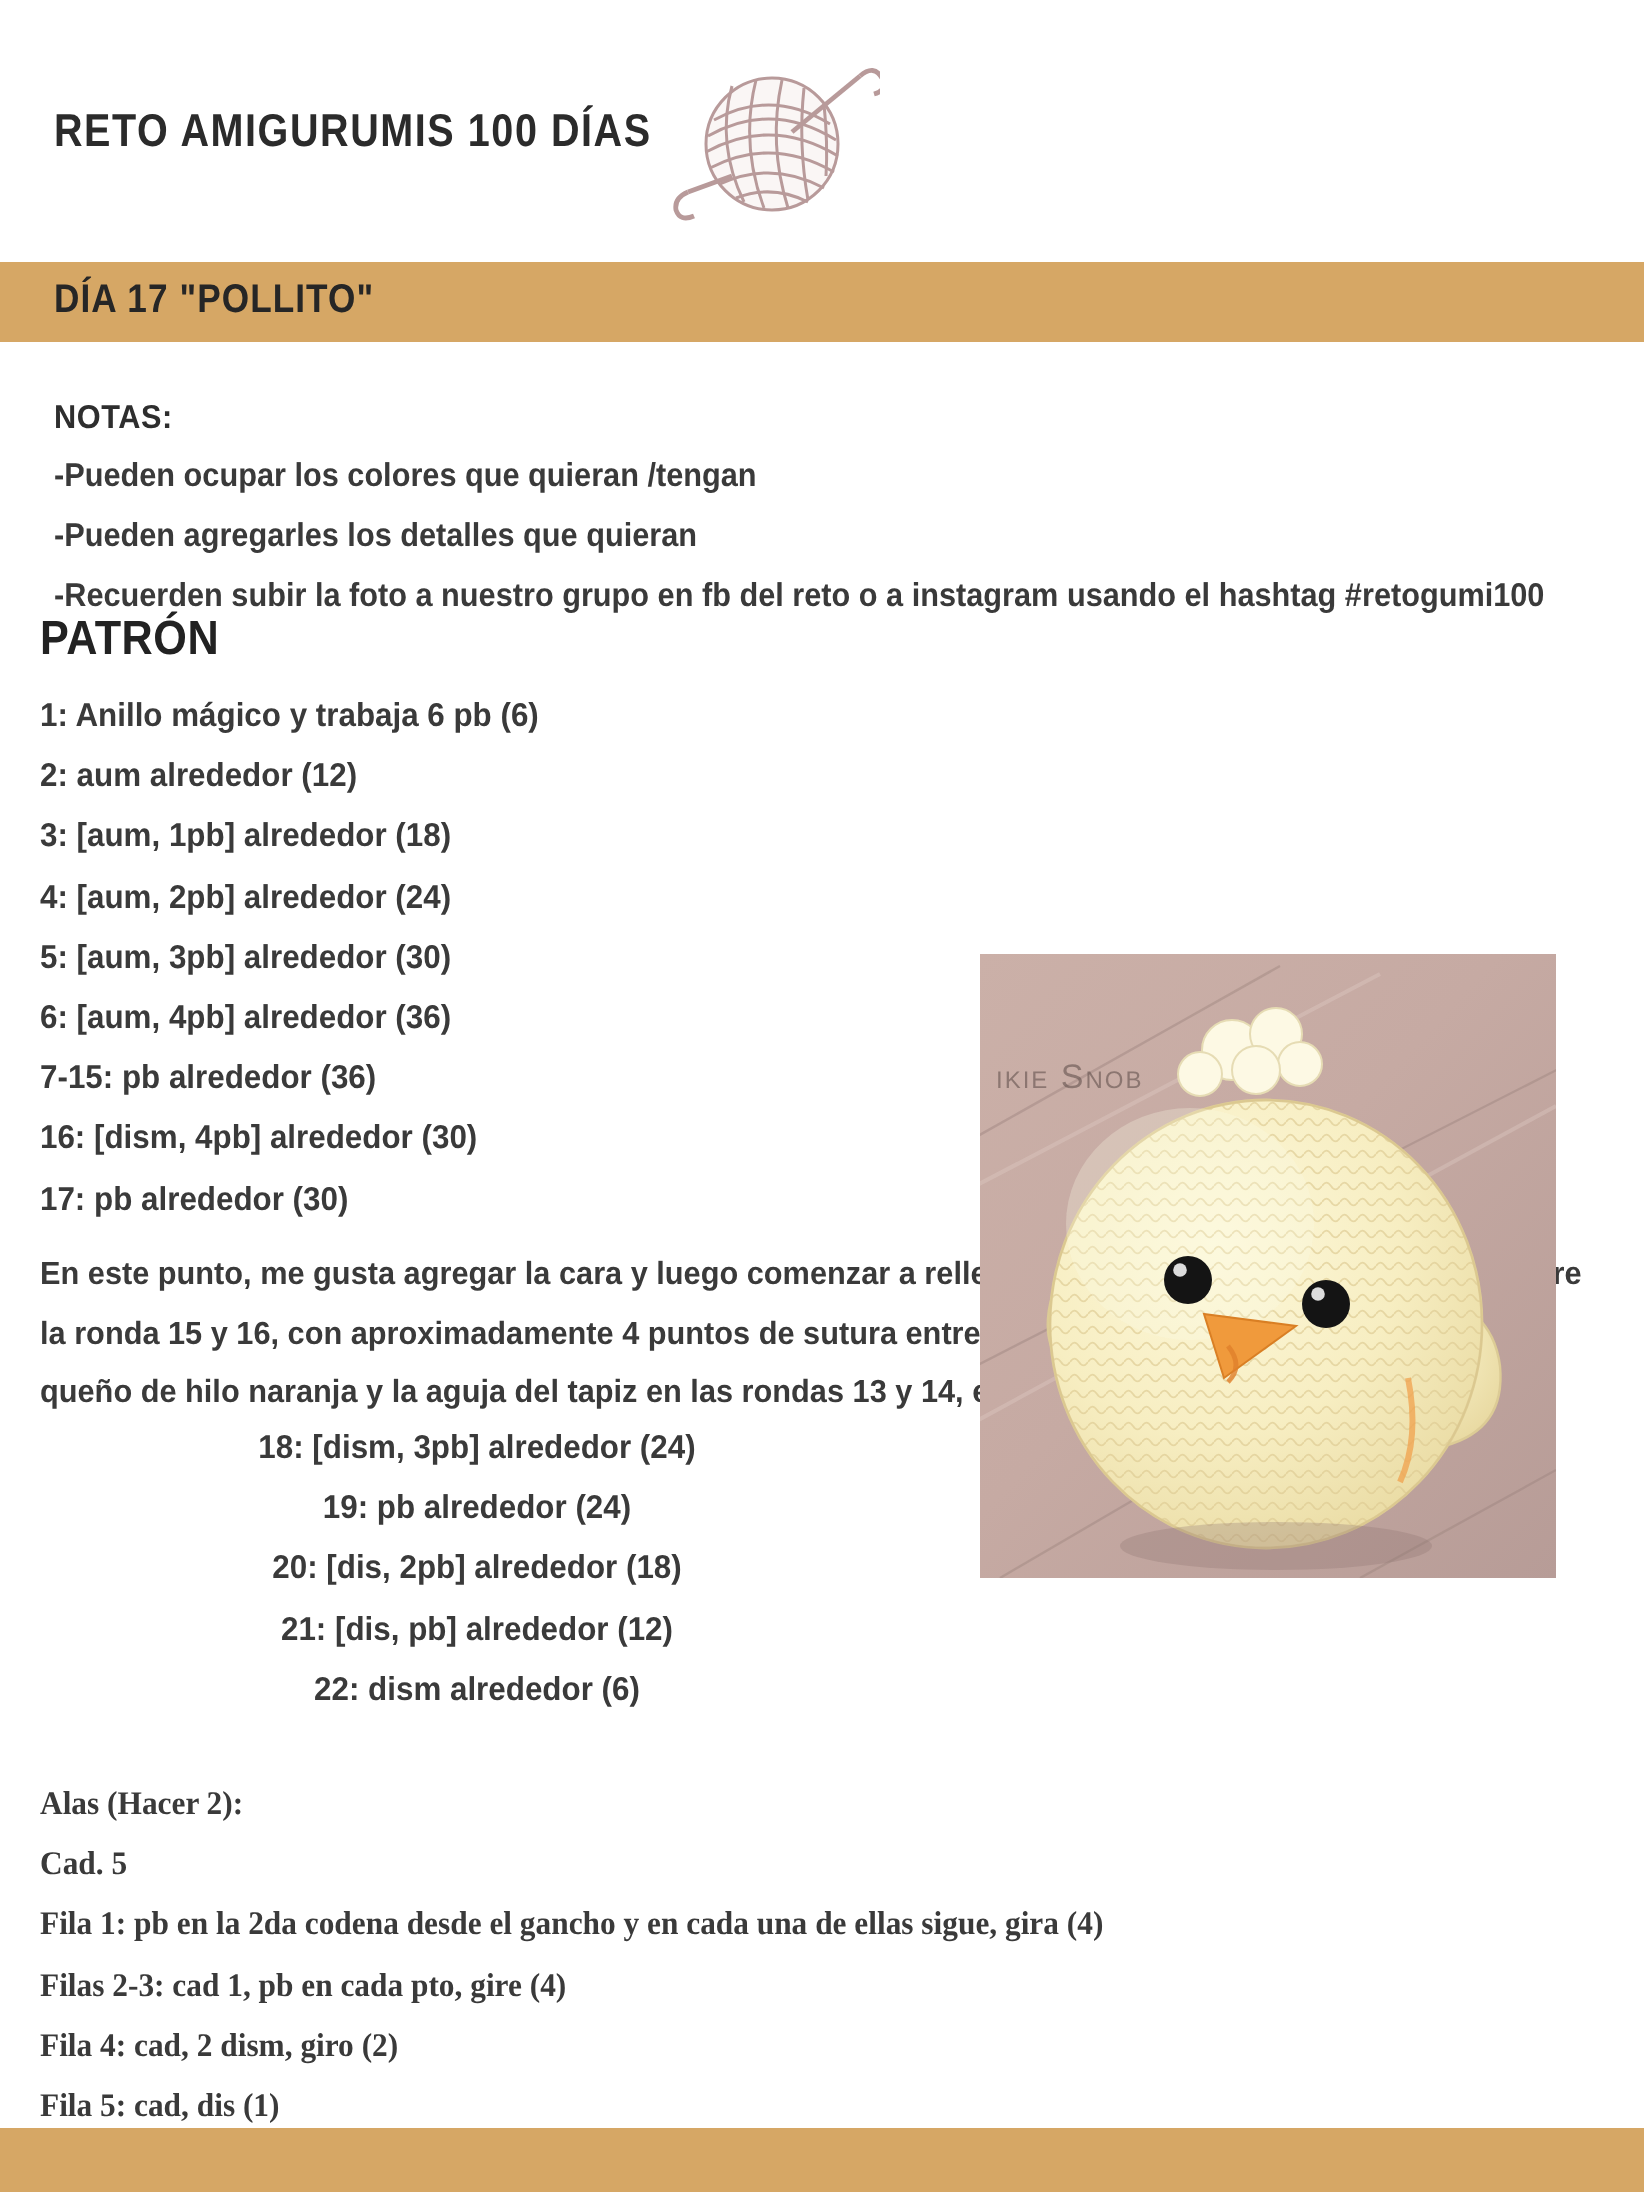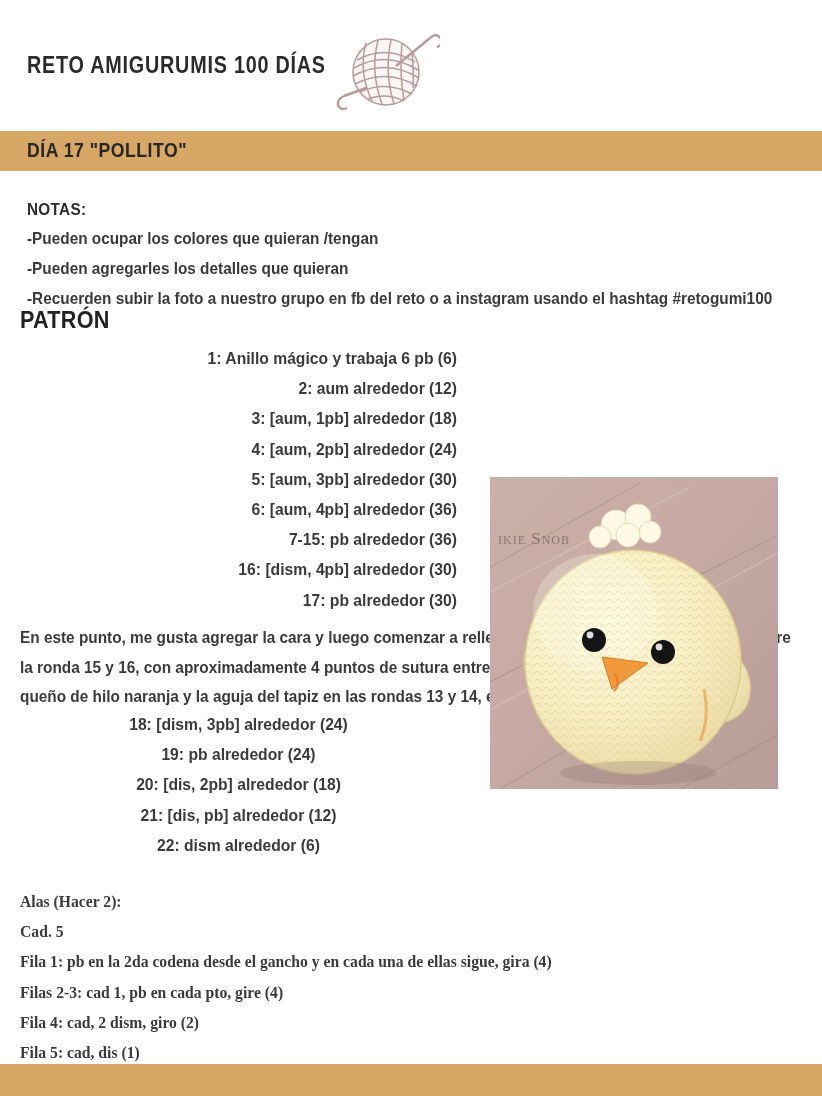--- a/index.html
+++ b/index.html
@@ -124,21 +124,20 @@
     color: #222222;
     letter-spacing: 0.3px;
     transform: scaleX(0.9);
     transform-origin: left center;
   }
   .pattern-list {
     position: absolute;
     left: 20px;
     top: 172px;
     width: 460px;
-    text-align: right;
   }
   .pattern-row {
     font-size: 16.5px;
     font-weight: bold;
     color: #3a3a3a;
     line-height: 30.2px;
     white-space: nowrap;
     transform: scaleX(0.95);
     transform-origin: left center;
   }
@@ -192,21 +191,21 @@
     width: 288px;
     height: 312px;
     overflow: hidden;
     background: #cdb2ab;
   }
   .photo svg { display: block; }
   .watermark {
     position: absolute;
     left: 8px;
     top: 52px;
-    font-family: Liberation Serif, serif;
+    font-family: Liberation Sans, sans-serif;
     font-size: 17px;
     font-variant: small-caps;
     letter-spacing: 1px;
     color: rgba(90,72,70,0.55);
     white-space: nowrap;
     pointer-events: none;
   }
 </style>
 </head>
 <body>

